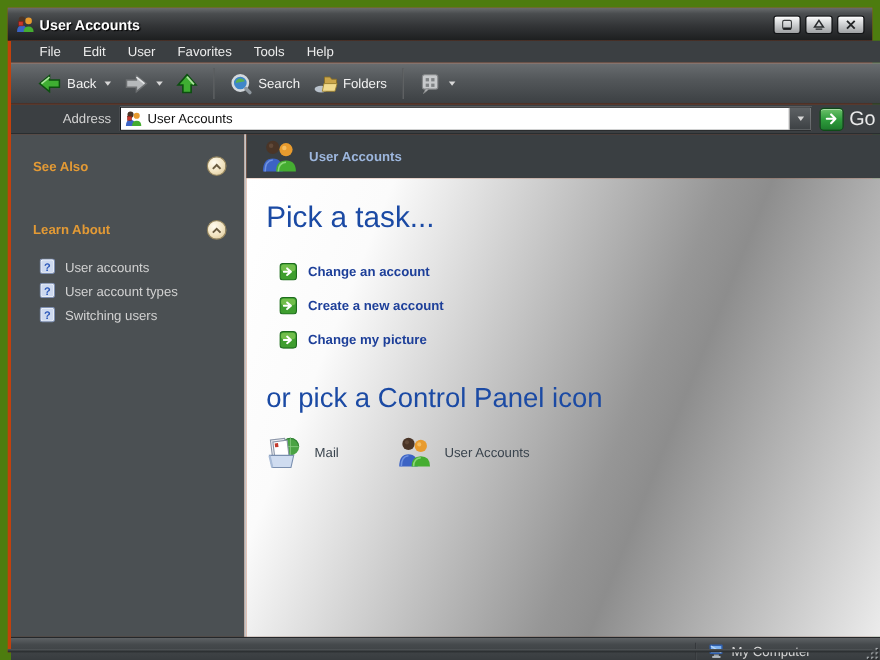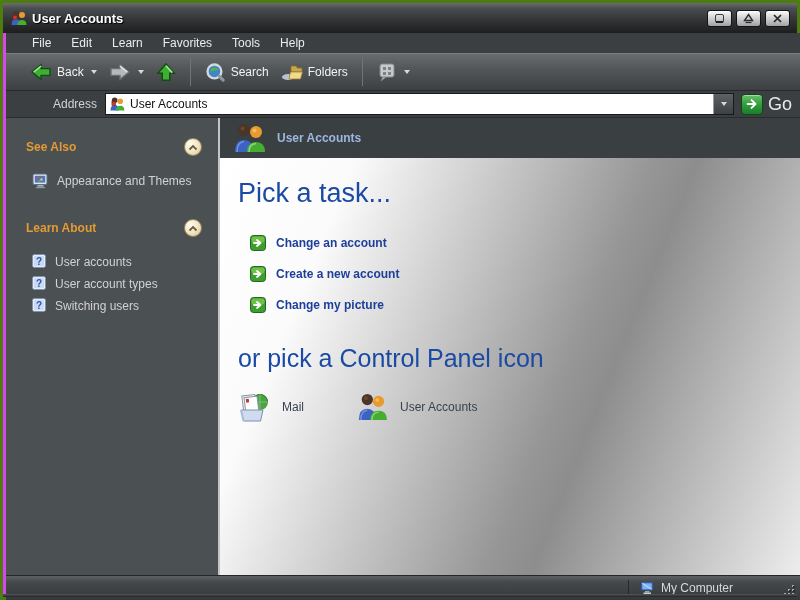--- a/index.html
+++ b/index.html
@@ -1,18 +1,18 @@
 <!DOCTYPE html>
 <html><head>
 <meta charset="utf-8">
 <style>
   * { box-sizing: border-box; }
   html,body { margin:0; padding:0; width:800px; height:600px; overflow:hidden;
               font-family:"Liberation Sans", sans-serif; }
-  .window { position:absolute; inset:0; background:#d946ef; border:3px solid #4d7c0f; }
+  .window { position:absolute; inset:0; background:#c2410c; border:7px solid #4d7c0f; }
 
   
   .titlebar { position:absolute; left:0; top:0; width:100%; height:30px;
     background:linear-gradient(180deg,#6a6d6f 0%,#4a4d4f 18%,#333537 55%,#1c1e1f 100%);
     display:flex; align-items:center; padding:0 7px; }
   .titlebar .app-icon { width:17px; height:16px; margin-right:5px; }
   .titlebar .title { color:#fff; font-size:13px; font-weight:bold; text-shadow:1px 1px 1px #000; }
   .win-buttons { margin-left:auto; display:flex; gap:4px; }
   .win-btn { width:25px; height:17px; border-radius:3px; border:1px solid #121416;
     background:linear-gradient(180deg,#fbfbfb 0%,#d2d4d6 45%,#9fa1a3 100%);
@@ -120,21 +120,21 @@
         <svg width="11" height="11" viewBox="0 0 11 11">
             <path d="M2 2 L9 9 M9 2 L2 9" stroke="#222426" stroke-width="1.7"></path>
           </svg>
       </div>
     </div>
   </div>
 
   <div class="menubar">
     <span class="menu-item">File</span>
     <span class="menu-item">Edit</span>
-    <span class="menu-item">Learn</span>
+    <span class="menu-item">User</span>
     <span class="menu-item">Favorites</span>
     <span class="menu-item">Tools</span>
     <span class="menu-item">Help</span>
   </div>
 
   <div class="toolbar">
     <div class="tb-btn">
       <svg width="22" height="18" viewBox="0 0 18 16">
           <path d="M1 8 L9 1.5 V5 H17 V11 H9 V14.5 Z" fill="#3fae32" stroke="#0d4f10" stroke-width="1.2"></path>
           <path d="M2.5 8 L9 2.8" stroke="#a8e59a" stroke-width="1.4" fill="none"></path>
@@ -214,32 +214,20 @@
 
     <div class="sidebar">
       <div class="sb-section">
         <div class="sb-head">
           <span class="sb-title">See Also</span>
           <div class="sb-circle">
             <svg width="10" height="7" viewBox="0 0 10 7">
                 <path d="M1.5 5.5 L5 2 L8.5 5.5" fill="none" stroke="#6b5d42" stroke-width="1.8"></path>
               </svg>
           </div>
-        </div>
-        <div class="sb-item">
-          <svg width="17" height="16" viewBox="0 0 17 16">
-              <rect x="1" y="1" width="14" height="10.5" rx="1.5" fill="#dde4ee" stroke="#5f6c7e"></rect>
-              <rect x="2.8" y="2.8" width="10.4" height="6.8" fill="#4a78c0"></rect>
-              <circle cx="6" cy="5" r="1.3" fill="#e04a3a"></circle>
-              <circle cx="9.5" cy="6.5" r="1.3" fill="#f0c040"></circle>
-              <circle cx="7.5" cy="8" r="1.1" fill="#58b44a"></circle>
-              <rect x="5.5" y="12" width="6" height="1.6" fill="#aab4c2"></rect>
-              <rect x="4" y="13.8" width="9" height="1.4" fill="#8e99a8"></rect>
-            </svg>
-          <span>Appearance and Themes</span>
         </div>
       </div>
 
       <div class="sb-section">
         <div class="sb-head">
           <span class="sb-title">Learn About</span>
           <div class="sb-circle">
             <svg width="10" height="7" viewBox="0 0 10 7">
                 <path d="M1.5 5.5 L5 2 L8.5 5.5" fill="none" stroke="#6b5d42" stroke-width="1.8"></path>
               </svg>

